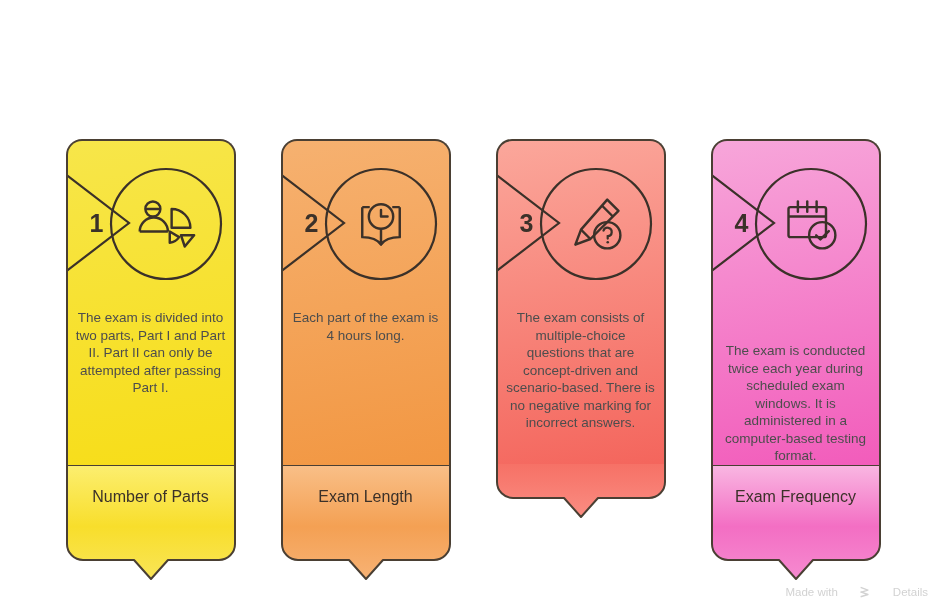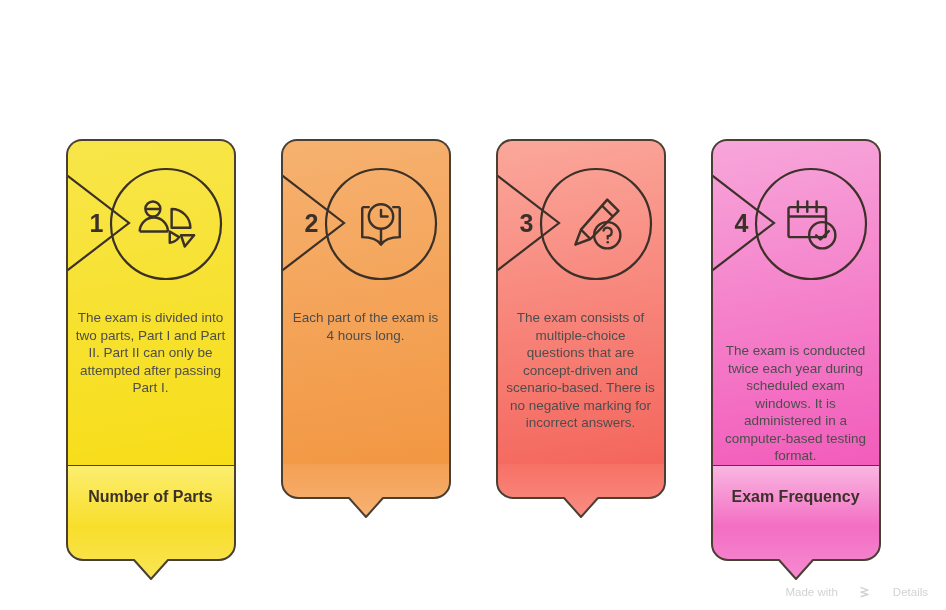--- a/index.html
+++ b/index.html
@@ -97,21 +97,21 @@
     display: flex;
     align-items: center;
     justify-content: center;
   }
   .card-1 .card-label-box { background: linear-gradient(180deg, #fcee6f 0%, #f8de2b 100%); }
   .card-2 .card-label-box { background: linear-gradient(180deg, #f9bf87 0%, #f4a053 100%); }
   .card-3 .card-label-box { background: linear-gradient(180deg, #fcb4a9 0%, #f67166 100%); }
   .card-4 .card-label-box { background: linear-gradient(180deg, #f9b6e2 0%, #f36ec3 100%); }
   .card-label-text {
     font-size: 16px;
-    font-weight: bold;
+    font-weight: normal;
     color: #3b3129;
     text-align: center;
     line-height: 21px;
     padding: 0 6px;
   }
   
   .card-foot {
     position: relative;
     width: 170px;
     height: 56px;
@@ -170,20 +170,23 @@
         <div class="badge-num">2</div>
         <svg class="card-icon" viewBox="0 0 64 64">
           <circle cx="32" cy="24" r="13" fill="none" stroke="#3b3129" stroke-width="2.6"></circle>
           <path d="M 32 17 L 32 24 L 39 24" fill="none" stroke="#3b3129" stroke-width="2.6" stroke-linecap="round" stroke-linejoin="round"></path>
           <path d="M 12 14 L 12 46 C 22 46 28 48 32 54 C 36 48 42 46 52 46 L 52 14" fill="none" stroke="#3b3129" stroke-width="2.6" stroke-linejoin="round"></path>
           <line x1="12" y1="14" x2="20" y2="14" stroke="#3b3129" stroke-width="2.6"></line>
           <line x1="44" y1="14" x2="52" y2="14" stroke="#3b3129" stroke-width="2.6"></line>
           <line x1="32" y1="37" x2="32" y2="54" stroke="#3b3129" stroke-width="2.6"></line>
         </svg>
         <div class="card-desc">Each part of the exam is 4 hours long.</div>
+      </div>
+      <div class="card-label-box">
+        <div class="card-label-text">Exam Length</div>
       </div>
       <div class="card-foot">
         <svg width="170" height="56" viewBox="0 0 170 56">
           <path d="M 1 0 L 1 18 A 16 16 0 0 0 17 34 L 68 34 L 85 53 L 102 34 L 153 34 A 16 16 0 0 0 169 18 L 169 0" fill="url(#g2)" stroke="#4a3f33" stroke-width="2" stroke-linejoin="round"></path>
           <defs>
             <linearGradient id="g2" x1="0" y1="0" x2="0" y2="1">
               <stop offset="0%" stop-color="#f4a053"></stop>
               <stop offset="100%" stop-color="#f7b274"></stop>
             </linearGradient>
           </defs>

